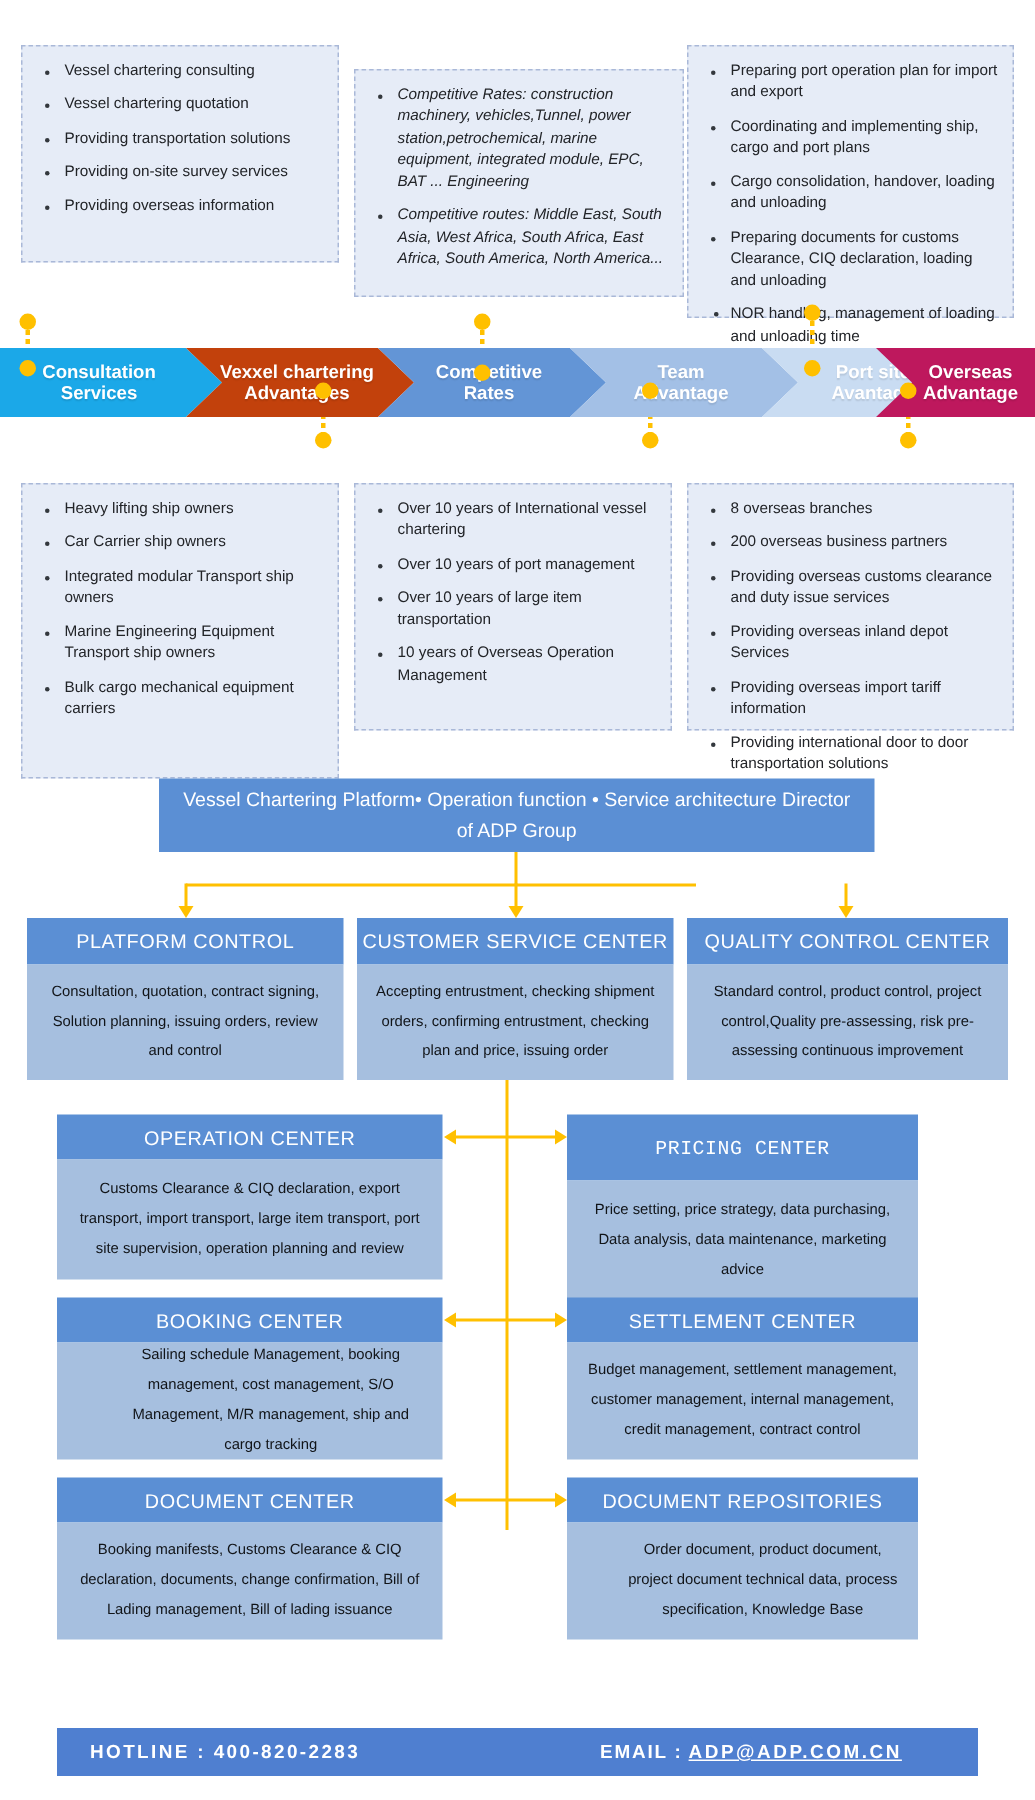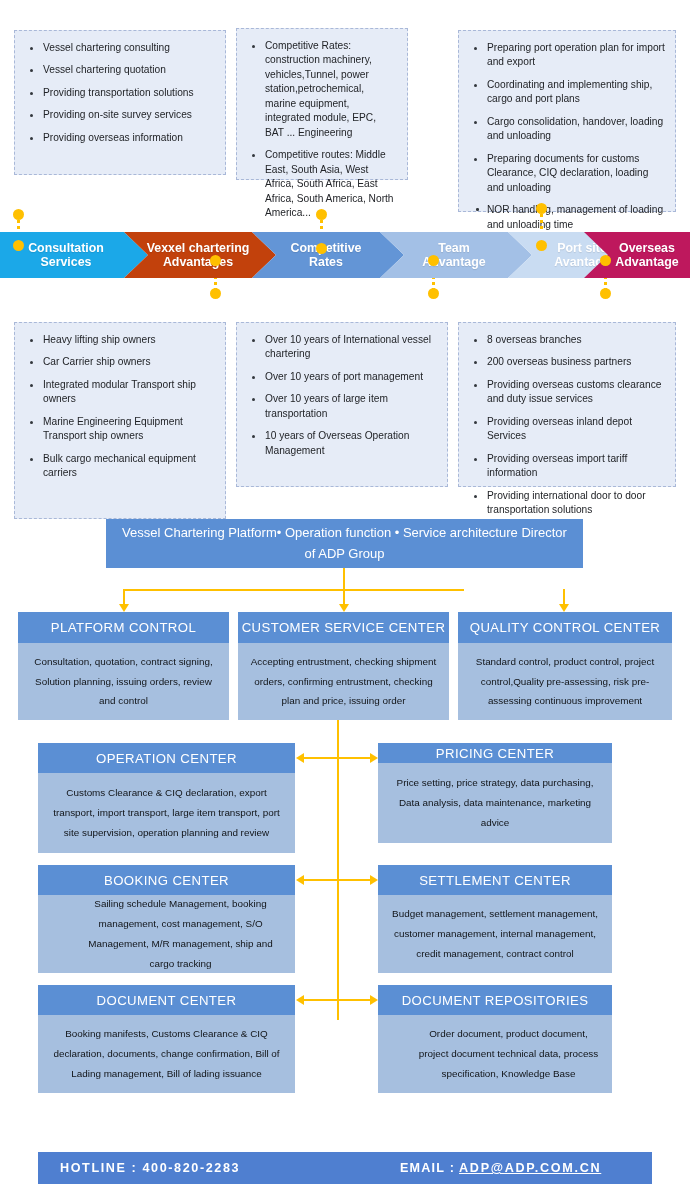--- a/index.html
+++ b/index.html
@@ -121,21 +121,21 @@
   <div class="panel" style="left:14px;top:30px;width:212px;height:145px;">
     <ul>
       <li>Vessel chartering consulting</li>
       <li>Vessel chartering quotation</li>
       <li>Providing transportation solutions</li>
       <li>Providing on-site survey services</li>
       <li>Providing overseas information</li>
     </ul>
   </div>
 
-  <div class="panel" style="left:236px;top:28px;width:172px;height:152px;">
+  <div class="panel" style="left:236px;top:46px;width:220px;height:152px;font-style:italic;">
     <ul>
       <li>Competitive Rates: construction machinery, vehicles,Tunnel, power station,petrochemical, marine equipment, integrated module, EPC, BAT ... Engineering</li>
       <li>Competitive routes: Middle East, South Asia, West Africa, South Africa, East Africa, South America, North America...</li>
     </ul>
   </div>
 
   <div class="panel" style="left:458px;top:30px;width:218px;height:182px;">
     <ul>
       <li>Preparing port operation plan for import and export</li>
       <li>Coordinating and implementing  ship, cargo and port plans</li>
@@ -256,21 +256,21 @@
     <div class="obody" style="height:77px;">Standard control, product control, project control,Quality pre-assessing, risk pre-assessing continuous improvement</div>
   </div>
 
   <div class="vline" style="left:337px;top:720px;height:300px;"></div>
 
   <div class="obox" style="left:38px;top:743px;width:257px;height:110px;">
     <div class="ohead" style="height:30px;">OPERATION CENTER</div>
     <div class="obody" style="height:80px;">Customs Clearance &amp; CIQ declaration, export transport, import transport, large item transport, port site supervision, operation planning and review</div>
   </div>
   <div class="obox" style="left:378px;top:743px;width:234px;height:110px;">
-    <div class="ohead" style="height:20px;">PRICING CENTER</div>
+    <div class="ohead" style="height:44px;font-family:Liberation Mono, monospace;">PRICING CENTER</div>
     <div class="obody" style="height:80px;">Price setting, price strategy, data purchasing, Data analysis, data maintenance, marketing advice</div>
   </div>
   <div class="hline" style="left:303px;top:757px;width:68px;"></div>
   <div class="arrow-l" style="left:296px;top:753.2px;"></div>
   <div class="arrow-r" style="left:370px;top:753.2px;"></div>
 
   <div class="obox" style="left:38px;top:865px;width:257px;height:108px;">
     <div class="ohead" style="height:30px;">BOOKING CENTER</div>
     <div class="obody" style="height:78px;padding-left:38px;">Sailing schedule Management, booking management, cost management, S/O Management, M/R management, ship and cargo tracking</div>
   </div>

